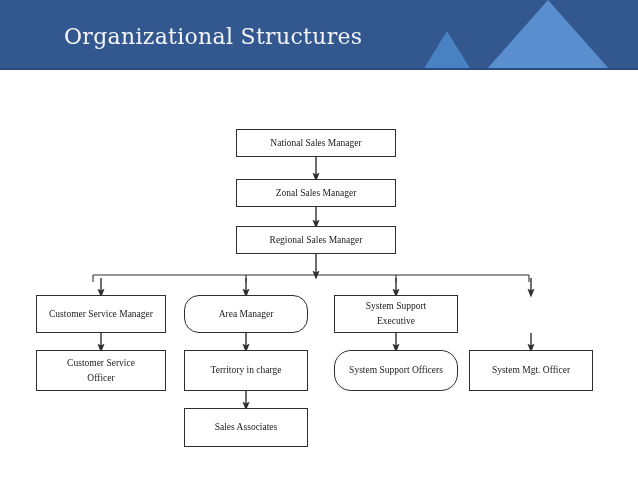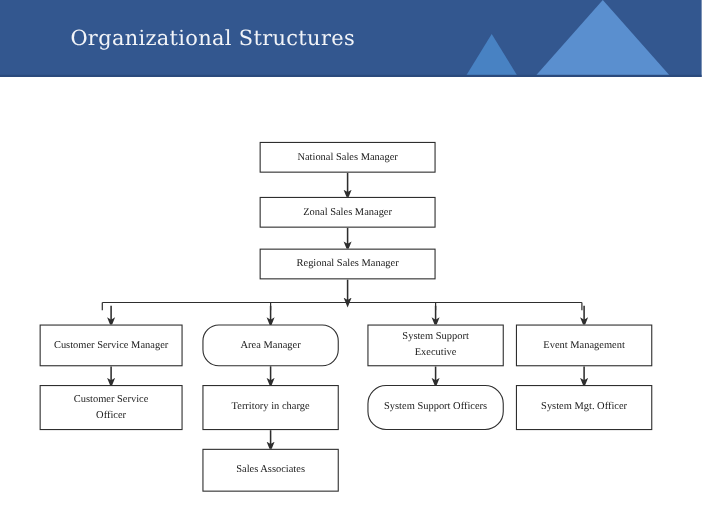--- a/index.html
+++ b/index.html
@@ -51,21 +51,21 @@
     left: 486px;
     border-width: 0 62px 70px 62px;
     border-bottom-color: #5d92d3;
     opacity: 0.95;
   }
   #page-title {
     position: absolute;
     left: 64px;
     top: 24px;
     color: #f2f4f8;
-    font-size: 19px;
+    font-size: 22px;
     font-weight: normal;
     letter-spacing: 0.3px;
     font-family: "DejaVu Serif", "Liberation Serif", serif;
     white-space: nowrap;
   }
 
   
   #org-chart {
     position: absolute;
     left: 0;
@@ -164,23 +164,20 @@
 
   <div class="node" style="left:184px; top:203px; width:124px; height:38px;border-radius:15px;">
     <span class="line">Area Manager</span>
   </div>
 
   <div class="node" style="left:334px; top:203px; width:124px; height:38px;">
     <span class="line">System Support</span>
     <span class="line">Executive</span>
   </div>
 
-  <div class="node" style="left:469px; top:203px; width:124px; height:38px;">
-    <span class="line">Event Management</span>
-  </div>
 
   <div class="node" style="left:36px; top:258px; width:130px; height:41px;">
     <span class="line">Customer Service</span>
     <span class="line">Officer</span>
   </div>
 
   <div class="node" style="left:184px; top:258px; width:124px; height:41px;">
     <span class="line">Territory in charge</span>
   </div>
 

